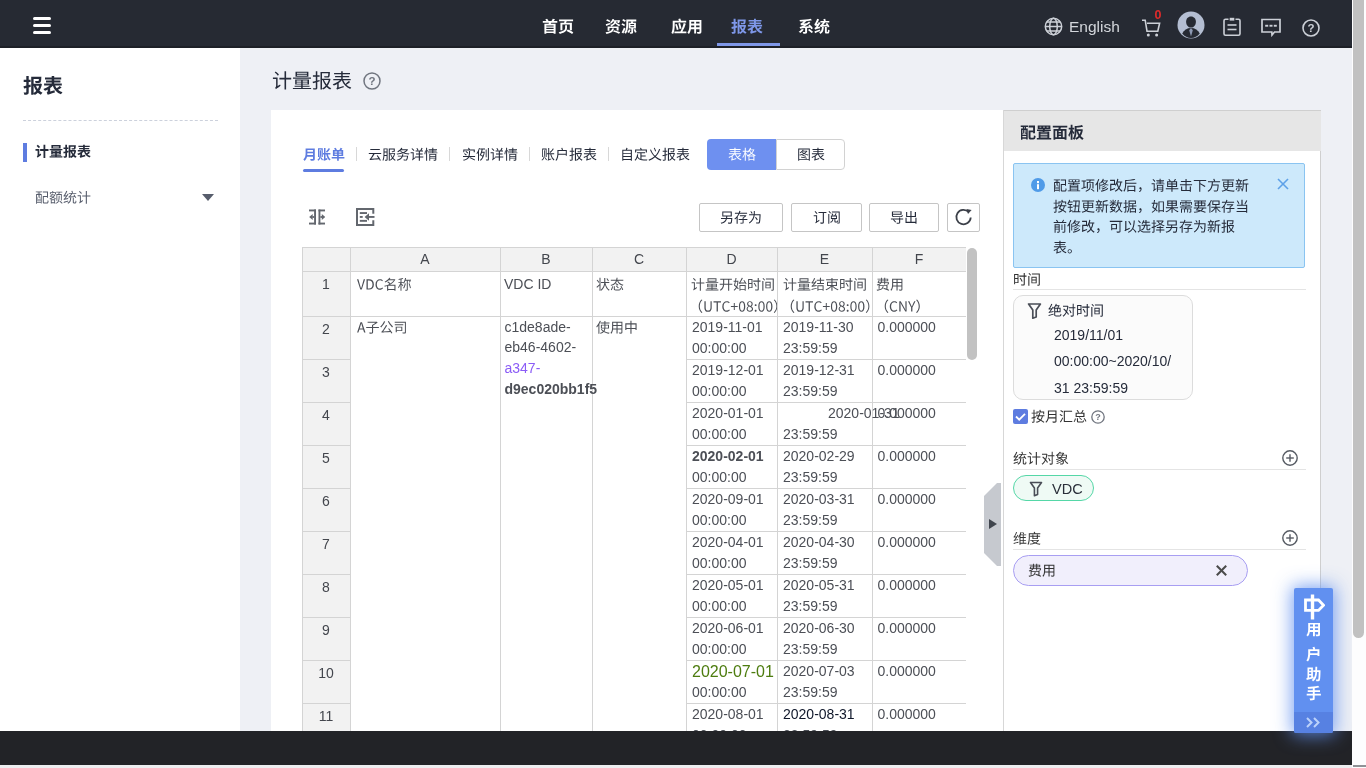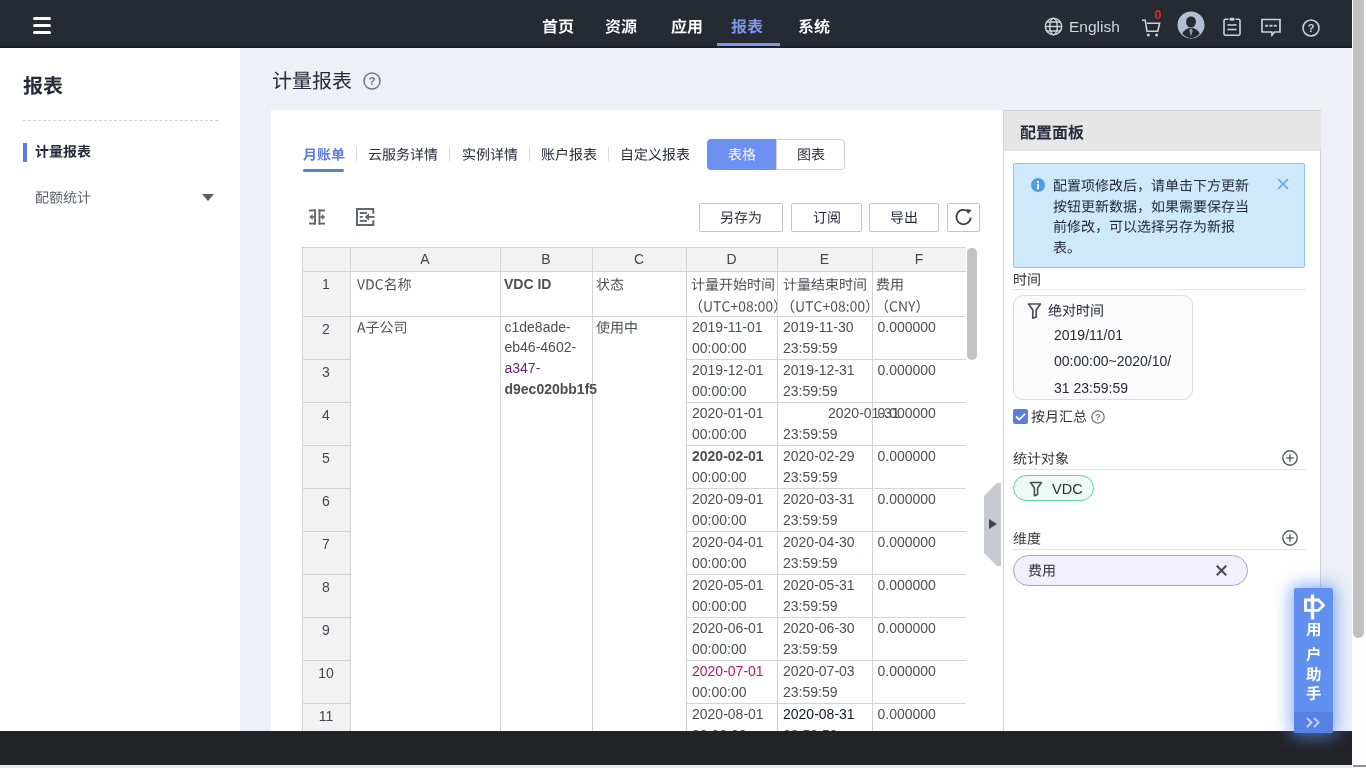--- a/index.html
+++ b/index.html
@@ -207,21 +207,21 @@
 <div style="position:absolute;left:326px;transform:translateX(-50%);top:449.8px;font-size:14px;color:#43464d;font-weight:normal;line-height:17.5px;white-space:pre">5</div>
 <div style="position:absolute;left:326px;transform:translateX(-50%);top:492.8px;font-size:14px;color:#43464d;font-weight:normal;line-height:17.5px;white-space:pre">6</div>
 <div style="position:absolute;left:326px;transform:translateX(-50%);top:535.8px;font-size:14px;color:#43464d;font-weight:normal;line-height:17.5px;white-space:pre">7</div>
 <div style="position:absolute;left:326px;transform:translateX(-50%);top:578.8px;font-size:14px;color:#43464d;font-weight:normal;line-height:17.5px;white-space:pre">8</div>
 <div style="position:absolute;left:326px;transform:translateX(-50%);top:621.8px;font-size:14px;color:#43464d;font-weight:normal;line-height:17.5px;white-space:pre">9</div>
 <div style="position:absolute;left:326px;transform:translateX(-50%);top:664.8px;font-size:14px;color:#43464d;font-weight:normal;line-height:17.5px;white-space:pre">10</div>
 <div style="position:absolute;left:326px;transform:translateX(-50%);top:707.8px;font-size:14px;color:#43464d;font-weight:normal;line-height:17.5px;white-space:pre">11</div>
 <svg style="position:absolute;left:356.5px;top:277.1px;overflow:visible" width="54.6" height="16.5" viewBox="0 0 54.6 16.5">
     <path d="M3.3 12.6H4.8L8.1 2.3H6.7L5.1 7.9C4.7 9.1 4.5 10.1 4.1 11.3H4C3.7 10.1 3.4 9.1 3 7.9L1.4 2.3H0Z M9.5 12.6H12.1C15.2 12.6 16.9 10.7 16.9 7.4C16.9 4.2 15.2 2.3 12 2.3H9.5ZM10.8 11.5V3.4H11.9C14.3 3.4 15.5 4.8 15.5 7.4C15.5 10 14.3 11.5 11.9 11.5Z M23 12.8C24.3 12.8 25.3 12.2 26.1 11.3L25.4 10.5C24.7 11.2 24 11.6 23 11.6C21.1 11.6 19.8 10 19.8 7.4C19.8 4.9 21.1 3.3 23.1 3.3C23.9 3.3 24.6 3.7 25.2 4.3L25.9 3.4C25.3 2.8 24.3 2.2 23 2.2C20.4 2.2 18.5 4.2 18.5 7.5C18.5 10.8 20.4 12.8 23 12.8Z M30.3 5.2C31 5.7 31.8 6.4 32.5 6.9C30.8 7.8 29 8.4 27.3 8.8C27.5 9 27.7 9.5 27.8 9.7C28.6 9.6 29.4 9.3 30.1 9.1V13.7H31.2V13H37.4V13.7H38.5V7.8H32.9C35.3 6.6 37.3 4.9 38.4 2.6L37.7 2.2L37.5 2.2H32.6C32.9 1.8 33.2 1.4 33.5 1L32.3 0.8C31.5 2.1 29.9 3.7 27.6 4.8C27.8 5 28.2 5.3 28.3 5.6C29.7 4.9 30.8 4.1 31.7 3.2H36.9C36.1 4.4 34.8 5.5 33.4 6.4C32.8 5.8 31.9 5.1 31.1 4.6ZM37.4 12H31.2V8.8H37.4Z M47.8 6.3C47.5 8.1 46.9 9.8 46.1 10.9C46.3 11 46.8 11.3 47 11.5C47.8 10.2 48.4 8.4 48.8 6.5ZM51.6 6.4C52.2 8 52.8 10 53 11.3L53.9 11C53.7 9.7 53.1 7.7 52.5 6.2ZM48.1 0.9C47.7 2.7 47.2 4.4 46.3 5.7V4.9H44.5V2.4C45.2 2.2 45.8 2 46.3 1.8L45.7 1C44.7 1.4 43 1.8 41.5 2.1C41.6 2.3 41.7 2.7 41.8 2.9C42.4 2.8 43 2.7 43.5 2.6V4.9H41.4V5.8H43.4C42.9 7.4 41.9 9.3 41.1 10.3C41.2 10.5 41.5 10.9 41.6 11.2C42.3 10.3 43 8.9 43.5 7.5V13.7H44.5V7.4C45 8 45.5 8.8 45.7 9.2L46.3 8.4C46.1 8.1 44.9 6.8 44.5 6.4V5.8H46.2L46.1 5.9C46.4 6 46.8 6.3 47 6.5C47.5 5.7 48 4.8 48.4 3.7H49.8V12.4C49.8 12.6 49.7 12.7 49.5 12.7C49.3 12.7 48.7 12.7 48.1 12.7C48.2 12.9 48.4 13.4 48.4 13.7C49.3 13.7 49.9 13.6 50.3 13.5C50.7 13.3 50.8 13 50.8 12.4V3.7H52.7C52.5 4.2 52.2 4.7 52 5.2L52.9 5.5C53.3 4.7 53.7 3.7 54 2.8L53.3 2.6L53.2 2.7H48.7C48.8 2.2 49 1.6 49.1 1.1Z" fill="#4c4f56"></path>
   </svg>
-<div style="position:absolute;left:504px;top:275.8px;font-size:14px;color:#4c4f56;font-weight:bold;line-height:17.5px;white-space:pre">VDC ID</div>
+<div style="position:absolute;left:504px;top:275.8px;font-size:14px;color:#4c4f56;font-weight:normal;line-height:17.5px;white-space:pre">VDC ID</div>
 <svg style="position:absolute;left:595.5px;top:277.1px;overflow:visible" width="28" height="16.5" viewBox="0 0 28 16.5">
     <path d="M10.4 1.8C11 2.5 11.7 3.6 12 4.3L12.9 3.7C12.5 3.1 11.8 2.1 11.2 1.3ZM0.7 3.2C1.3 4 2.1 5.1 2.5 5.8L3.3 5.2C3 4.5 2.2 3.5 1.5 2.7ZM8.2 0.9V4.1L8.2 5H5V6H8.2C8 8.3 7.2 10.9 4.6 13C4.9 13.2 5.2 13.5 5.4 13.7C7.5 11.9 8.5 9.8 9 7.8C9.7 10.4 10.9 12.5 12.9 13.7C13 13.4 13.4 13 13.6 12.8C11.4 11.6 10.1 9.1 9.5 6H13.3V5H9.3L9.3 4.1V0.9ZM0.4 9.9 1.1 10.8C1.8 10.1 2.6 9.3 3.5 8.5V13.7H4.5V0.8H3.5V7.3C2.4 8.3 1.2 9.3 0.4 9.9Z M19.3 6.9C20.2 7.3 21.2 8.1 21.6 8.6L22.5 8C22 7.5 21 6.8 20.2 6.3ZM17.8 9.2V12C17.8 13.1 18.2 13.4 19.8 13.4C20.2 13.4 22.7 13.4 23.1 13.4C24.4 13.4 24.8 13 24.9 11.2C24.6 11.1 24.2 11 24 10.8C23.9 12.2 23.8 12.5 23 12.5C22.5 12.5 20.3 12.5 19.9 12.5C19 12.5 18.8 12.4 18.8 12V9.2ZM19.7 8.9C20.5 9.6 21.5 10.7 22 11.3L22.8 10.8C22.3 10.1 21.4 9.1 20.5 8.4ZM24.5 9.3C25.2 10.5 25.9 12.1 26.2 13.1L27.2 12.7C26.9 11.7 26.2 10.2 25.4 9ZM16.2 9.2C15.9 10.3 15.4 11.8 14.8 12.7L15.7 13.2C16.3 12.2 16.8 10.7 17.1 9.5ZM20.5 0.8C20.5 1.5 20.4 2.2 20.2 2.8H14.8V3.8H19.9C19.3 5.6 17.9 7.1 14.6 7.9C14.9 8.2 15.1 8.6 15.2 8.8C18.9 7.9 20.4 6 21.1 3.8C22.1 6.3 23.9 8 26.7 8.8C26.9 8.5 27.2 8 27.4 7.8C24.9 7.2 23.1 5.8 22.1 3.8H27.3V2.8H21.3C21.4 2.2 21.5 1.5 21.6 0.8Z" fill="#4c4f56"></path>
   </svg>
 <svg style="position:absolute;left:691px;top:277.1px;overflow:visible" width="84" height="16.5" viewBox="0 0 84 16.5">
     <path d="M1.9 1.8C2.7 2.4 3.7 3.4 4.1 4L4.8 3.2C4.4 2.6 3.4 1.7 2.6 1.1ZM0.6 5.2V6.3H2.9V11.3C2.9 11.9 2.4 12.3 2.2 12.5C2.4 12.7 2.6 13.2 2.7 13.5C3 13.2 3.4 12.9 6 11C5.9 10.8 5.7 10.3 5.7 10.1L3.9 11.2V5.2ZM8.8 0.9V5.5H5.2V6.6H8.8V13.7H9.9V6.6H13.4V5.5H9.9V0.9Z M17.5 3.3H24.5V4.1H17.5ZM17.5 1.9H24.5V2.7H17.5ZM16.5 1.3V4.7H25.5V1.3ZM14.7 5.3V6.1H27.3V5.3ZM17.2 8.8H20.5V9.6H17.2ZM21.5 8.8H24.9V9.6H21.5ZM17.2 7.4H20.5V8.2H17.2ZM21.5 7.4H24.9V8.2H21.5ZM14.7 12.6V13.4H27.4V12.6H21.5V11.7H26.2V11H21.5V10.2H25.9V6.7H16.2V10.2H20.5V11H15.8V11.7H20.5V12.6Z M37.1 2.8V6.7H33.2V6.1V2.8ZM28.7 6.7V7.8H32C31.8 9.7 31.1 11.5 28.8 13C29 13.2 29.4 13.5 29.6 13.8C32.2 12.1 32.9 10 33.1 7.8H37.1V13.7H38.2V7.8H41.3V6.7H38.2V2.8H40.9V1.8H29.2V2.8H32.1V6.1L32.1 6.7Z M48.5 8V13.7H49.4V13.1H53.7V13.7H54.7V8ZM49.4 12.2V9H53.7V12.2ZM48 6.9C48.4 6.7 49 6.7 54.2 6.3C54.4 6.6 54.6 7 54.7 7.3L55.6 6.8C55.1 5.7 54.2 4.1 53.2 2.9L52.4 3.3C52.8 3.9 53.3 4.6 53.7 5.4L49.3 5.6C50.2 4.4 51.1 2.8 51.9 1.1L50.8 0.8C50.1 2.6 48.9 4.5 48.6 5C48.2 5.5 47.9 5.8 47.7 5.9C47.8 6.2 48 6.7 48 6.9ZM44.8 4.7H46.4C46.3 6.5 45.9 8 45.5 9.2C45 8.8 44.5 8.5 44 8.1C44.3 7.1 44.6 5.9 44.8 4.7ZM42.9 8.5C43.6 9 44.4 9.6 45 10.2C44.4 11.4 43.6 12.3 42.6 12.9C42.8 13.1 43.1 13.4 43.2 13.7C44.3 13 45.1 12.1 45.8 10.9C46.3 11.4 46.8 11.9 47.1 12.3L47.7 11.5C47.4 11 46.9 10.4 46.2 9.9C46.9 8.3 47.3 6.3 47.4 3.8L46.8 3.7L46.7 3.7H45C45.2 2.8 45.4 1.8 45.5 1L44.5 0.9C44.4 1.8 44.3 2.7 44.1 3.7H42.6V4.7H43.9C43.6 6.1 43.2 7.5 42.9 8.5Z M62.6 6.3C63.4 7.3 64.3 8.8 64.8 9.7L65.7 9.2C65.2 8.3 64.3 6.9 63.5 5.8ZM60.5 7V10.2H58.1V7ZM60.5 6H58.1V3H60.5ZM57.1 2V12.2H58.1V11.1H61.5V2ZM66.7 0.9V3.6H62.2V4.7H66.7V12.1C66.7 12.4 66.6 12.5 66.3 12.5C66 12.5 65 12.5 63.9 12.5C64 12.8 64.2 13.3 64.3 13.6C65.7 13.6 66.6 13.6 67.1 13.4C67.6 13.2 67.8 12.9 67.8 12.1V4.7H69.5V3.6H67.8V0.9Z M71.3 4V13.7H72.4V4ZM71.5 1.5C72.1 2.1 72.9 3 73.2 3.6L74 3C73.7 2.4 73 1.6 72.3 1ZM75.3 8.5H78.7V10.4H75.3ZM75.3 5.7H78.7V7.6H75.3ZM74.4 4.8V11.2H79.7V4.8ZM74.9 1.6V2.6H81.7V12.4C81.7 12.6 81.6 12.7 81.5 12.7C81.3 12.7 80.7 12.7 80.1 12.7C80.3 12.9 80.4 13.4 80.5 13.7C81.3 13.7 81.9 13.7 82.3 13.5C82.7 13.3 82.8 13 82.8 12.4V1.6Z" fill="#4c4f56"></path>
   </svg>
 <svg style="position:absolute;left:783px;top:277.1px;overflow:visible" width="84" height="16.5" viewBox="0 0 84 16.5">
     <path d="M1.9 1.8C2.7 2.4 3.7 3.4 4.1 4L4.8 3.2C4.4 2.6 3.4 1.7 2.6 1.1ZM0.6 5.2V6.3H2.9V11.3C2.9 11.9 2.4 12.3 2.2 12.5C2.4 12.7 2.6 13.2 2.7 13.5C3 13.2 3.4 12.9 6 11C5.9 10.8 5.7 10.3 5.7 10.1L3.9 11.2V5.2ZM8.8 0.9V5.5H5.2V6.6H8.8V13.7H9.9V6.6H13.4V5.5H9.9V0.9Z M17.5 3.3H24.5V4.1H17.5ZM17.5 1.9H24.5V2.7H17.5ZM16.5 1.3V4.7H25.5V1.3ZM14.7 5.3V6.1H27.3V5.3ZM17.2 8.8H20.5V9.6H17.2ZM21.5 8.8H24.9V9.6H21.5ZM17.2 7.4H20.5V8.2H17.2ZM21.5 7.4H24.9V8.2H21.5ZM14.7 12.6V13.4H27.4V12.6H21.5V11.7H26.2V11H21.5V10.2H25.9V6.7H16.2V10.2H20.5V11H15.8V11.7H20.5V12.6Z M28.5 11.9 28.7 12.9C30.1 12.6 31.9 12.2 33.7 11.8L33.6 10.9C31.7 11.2 29.8 11.6 28.5 11.9ZM28.8 6.6C29 6.5 29.3 6.5 31.1 6.2C30.5 7.1 29.9 7.8 29.6 8.1C29.2 8.6 28.9 8.9 28.5 9C28.7 9.3 28.8 9.8 28.9 10C29.2 9.8 29.7 9.7 33.6 9C33.6 8.8 33.6 8.4 33.6 8.1L30.4 8.6C31.6 7.4 32.7 5.9 33.6 4.4L32.7 3.8C32.4 4.3 32.1 4.8 31.8 5.3L29.9 5.4C30.7 4.3 31.6 2.8 32.2 1.4L31.1 0.9C30.5 2.6 29.5 4.3 29.2 4.7C28.9 5.2 28.7 5.5 28.4 5.6C28.5 5.9 28.7 6.4 28.8 6.6ZM36.9 0.8V2.7H33.7V3.7H36.9V5.9H34.1V6.9H41V5.9H38V3.7H41.2V2.7H38V0.8ZM34.4 8.3V13.7H35.4V13.1H39.6V13.7H40.6V8.3ZM35.4 12.2V9.3H39.6V12.2Z M44 4.8V8.9H47.9C46.6 10.4 44.5 11.7 42.6 12.4C42.8 12.6 43.1 13 43.3 13.2C45.1 12.5 47.1 11.2 48.4 9.7V13.7H49.5V9.6C50.9 11.2 52.9 12.5 54.8 13.3C54.9 13 55.3 12.6 55.5 12.4C53.5 11.7 51.4 10.4 50.1 8.9H54V4.8H49.5V3.3H55V2.3H49.5V0.9H48.4V2.3H43.1V3.3H48.4V4.8ZM45 5.8H48.4V7.9H45ZM49.5 5.8H52.9V7.9H49.5Z M62.6 6.3C63.4 7.3 64.3 8.8 64.8 9.7L65.7 9.2C65.2 8.3 64.3 6.9 63.5 5.8ZM60.5 7V10.2H58.1V7ZM60.5 6H58.1V3H60.5ZM57.1 2V12.2H58.1V11.1H61.5V2ZM66.7 0.9V3.6H62.2V4.7H66.7V12.1C66.7 12.4 66.6 12.5 66.3 12.5C66 12.5 65 12.5 63.9 12.5C64 12.8 64.2 13.3 64.3 13.6C65.7 13.6 66.6 13.6 67.1 13.4C67.6 13.2 67.8 12.9 67.8 12.1V4.7H69.5V3.6H67.8V0.9Z M71.3 4V13.7H72.4V4ZM71.5 1.5C72.1 2.1 72.9 3 73.2 3.6L74 3C73.7 2.4 73 1.6 72.3 1ZM75.3 8.5H78.7V10.4H75.3ZM75.3 5.7H78.7V7.6H75.3ZM74.4 4.8V11.2H79.7V4.8ZM74.9 1.6V2.6H81.7V12.4C81.7 12.6 81.6 12.7 81.5 12.7C81.3 12.7 80.7 12.7 80.1 12.7C80.3 12.9 80.4 13.4 80.5 13.7C81.3 13.7 81.9 13.7 82.3 13.5C82.7 13.3 82.8 13 82.8 12.4V1.6Z" fill="#4c4f56"></path>
   </svg>
 <svg style="position:absolute;left:876px;top:277.1px;overflow:visible" width="28" height="16.5" viewBox="0 0 28 16.5">
@@ -238,21 +238,21 @@
     </svg>
 </div>
 <svg style="position:absolute;left:874.5px;top:298.6px;overflow:visible" width="54.5" height="16.5" viewBox="0 0 54.5 16.5">
     <path d="M9.7 7.3C9.7 10 10.8 12.2 12.5 13.9L13.4 13.5C11.7 11.8 10.8 9.8 10.8 7.3C10.8 4.8 11.7 2.7 13.4 1L12.5 0.6C10.8 2.3 9.7 4.5 9.7 7.3Z M19.3 12.8C20.6 12.8 21.6 12.2 22.4 11.3L21.7 10.5C21.1 11.2 20.3 11.6 19.3 11.6C17.4 11.6 16.1 10 16.1 7.4C16.1 4.9 17.4 3.3 19.4 3.3C20.3 3.3 20.9 3.7 21.5 4.3L22.2 3.4C21.6 2.8 20.6 2.2 19.4 2.2C16.8 2.2 14.8 4.2 14.8 7.5C14.8 10.8 16.7 12.8 19.3 12.8Z M24.3 12.6H25.6V7.2C25.6 6.1 25.5 5 25.4 4H25.5L26.6 6.1L30.3 12.6H31.6V2.3H30.4V7.7C30.4 8.7 30.5 9.9 30.6 10.9H30.5L29.4 8.8L25.7 2.3H24.3Z M36.1 12.6H37.4V8.6L40.5 2.3H39.2L37.8 5.2C37.5 6 37.2 6.7 36.8 7.5H36.8C36.4 6.7 36.1 6 35.7 5.2L34.4 2.3H33L36.1 8.6Z M44.8 7.3C44.8 4.5 43.7 2.3 42 0.6L41.1 1C42.7 2.7 43.7 4.8 43.7 7.3C43.7 9.8 42.7 11.8 41.1 13.5L42 13.9C43.7 12.2 44.8 10 44.8 7.3Z" fill="#4c4f56"></path>
   </svg>
 <svg style="position:absolute;left:356.5px;top:320.1px;overflow:visible" width="50.5" height="16.5" viewBox="0 0 50.5 16.5">
     <path d="M0.1 12.6H1.4L2.4 9.5H6.1L7.1 12.6H8.5L5 2.3H3.5ZM2.7 8.4 3.2 6.9C3.5 5.7 3.9 4.6 4.2 3.4H4.3C4.6 4.6 4.9 5.7 5.3 6.9L5.8 8.4Z M15 5V7.1H9.2V8.1H15V12.3C15 12.6 14.9 12.6 14.6 12.7C14.3 12.7 13.3 12.7 12.2 12.6C12.3 12.9 12.5 13.4 12.6 13.7C14 13.7 14.9 13.7 15.4 13.5C15.9 13.4 16.1 13 16.1 12.3V8.1H21.9V7.1H16.1V5.6C17.7 4.8 19.5 3.5 20.7 2.3L19.9 1.7L19.7 1.8H10.6V2.8H18.5C17.5 3.6 16.2 4.5 15 5Z M27 1.2C26.2 3.3 24.8 5.4 23.2 6.6C23.5 6.8 24 7.2 24.2 7.4C25.7 6 27.2 3.8 28.2 1.6ZM31.8 1.1 30.8 1.6C31.9 3.7 33.7 6 35.1 7.4C35.3 7.1 35.7 6.7 36 6.5C34.6 5.3 32.8 3.1 31.8 1.1ZM24.8 12.8C25.3 12.6 26.1 12.5 33.4 12.1C33.8 12.6 34.1 13.2 34.4 13.6L35.4 13.1C34.7 11.8 33.3 9.8 32 8.3L31.1 8.8C31.6 9.5 32.2 10.3 32.8 11.1L26.2 11.5C27.6 9.8 29 7.7 30.2 5.6L29 5.1C27.9 7.4 26.2 9.9 25.6 10.5C25.1 11.2 24.7 11.6 24.4 11.7C24.5 12 24.7 12.6 24.8 12.8Z M37.8 4.2V5.2H46.3V4.2ZM37.7 1.7V2.7H47.9V12.1C47.9 12.4 47.8 12.5 47.5 12.5C47.2 12.5 46.3 12.5 45.3 12.5C45.5 12.8 45.6 13.3 45.7 13.6C46.9 13.6 47.8 13.6 48.3 13.4C48.8 13.2 48.9 12.9 48.9 12.2V1.7ZM39.8 7.6H44.3V10.2H39.8ZM38.7 6.7V12.2H39.8V11.1H45.3V6.7Z" fill="#4c4f56"></path>
   </svg>
 <div style="position:absolute;left:504.5px;top:318.7px;font-size:14px;color:#4c4f56;font-weight:normal;line-height:17.5px;white-space:pre">c1de8ade-</div>
 <div style="position:absolute;left:504.5px;top:339.4px;font-size:14px;color:#4c4f56;font-weight:normal;line-height:17.5px;white-space:pre">eb46-4602-</div>
-<div style="position:absolute;left:504.5px;top:360.1px;font-size:14px;color:#701a75;font-weight:normal;line-height:17.5px;white-space:pre">a347-</div>
+<div style="position:absolute;left:504.5px;top:360.1px;font-size:14px;color:#8b5cf6;font-weight:normal;line-height:17.5px;white-space:pre">a347-</div>
 <div style="position:absolute;left:504.5px;top:380.8px;font-size:14px;color:#4c4f56;font-weight:bold;line-height:17.5px;white-space:pre">d9ec020bb1f5</div>
 <svg style="position:absolute;left:595.5px;top:320.1px;overflow:visible" width="42" height="16.5" viewBox="0 0 42 16.5">
     <path d="M8.4 0.9V2.4H4.5V3.4H8.4V4.7H4.9V8.6H8.3C8.2 9.4 8 10.1 7.6 10.8C6.8 10.2 6.2 9.6 5.8 8.9L4.9 9.2C5.4 10.1 6.1 10.8 6.9 11.5C6.3 12.1 5.3 12.5 4 12.9C4.2 13.1 4.5 13.5 4.6 13.8C6.1 13.3 7.1 12.7 7.8 12.1C9.2 12.9 11 13.5 13 13.7C13.1 13.4 13.4 13 13.6 12.8C11.6 12.6 9.8 12.1 8.4 11.3C9 10.5 9.2 9.6 9.3 8.6H13V4.7H9.4V3.4H13.5V2.4H9.4V0.9ZM5.9 5.6H8.4V7.1L8.4 7.7H5.9ZM9.4 5.6H12V7.7H9.4L9.4 7.1ZM3.9 0.8C3.1 2.9 1.7 5 0.3 6.4C0.5 6.6 0.8 7.2 0.9 7.4C1.4 6.9 1.9 6.2 2.4 5.6V13.8H3.4V4C4 3.1 4.5 2.1 4.9 1.1Z M16.1 1.8V6.9C16.1 8.9 16 11.4 14.4 13.1C14.7 13.2 15.1 13.6 15.3 13.8C16.3 12.6 16.8 11 17 9.4H20.5V13.6H21.6V9.4H25.4V12.3C25.4 12.5 25.3 12.6 25 12.6C24.7 12.7 23.8 12.7 22.8 12.6C22.9 12.9 23.1 13.4 23.2 13.6C24.5 13.7 25.3 13.6 25.8 13.5C26.2 13.3 26.4 13 26.4 12.3V1.8ZM17.2 2.8H20.5V5.1H17.2ZM25.4 2.8V5.1H21.6V2.8ZM17.2 6.1H20.5V8.4H17.1C17.2 7.9 17.2 7.4 17.2 6.9ZM25.4 6.1V8.4H21.6V6.1Z M34.4 0.8V3.3H29.3V10H30.4V9.1H34.4V13.7H35.5V9.1H39.5V9.9H40.6V3.3H35.5V0.8ZM30.4 8.1V4.4H34.4V8.1ZM39.5 8.1H35.5V4.4H39.5Z" fill="#4c4f56"></path>
   </svg>
 <div style="position:absolute;left:692px;top:319.3px;font-size:14px;color:#4c4f56;font-weight:normal;line-height:17.5px;white-space:pre">2019-11-01</div>
 <div style="position:absolute;left:783px;top:319.3px;font-size:14px;color:#4c4f56;font-weight:normal;line-height:17.5px;white-space:pre">2019-11-30</div>
 <div style="position:absolute;left:877.5px;top:319.3px;font-size:14px;color:#4c4f56;font-weight:normal;line-height:17.5px;white-space:pre">0.000000</div>
 <div style="position:absolute;left:692px;top:340.3px;font-size:14px;color:#4c4f56;font-weight:normal;line-height:17.5px;white-space:pre">00:00:00</div>
 <div style="position:absolute;left:783px;top:340.3px;font-size:14px;color:#4c4f56;font-weight:normal;line-height:17.5px;white-space:pre">23:59:59</div>
 <div style="position:absolute;left:692px;top:362.3px;font-size:14px;color:#4c4f56;font-weight:normal;line-height:17.5px;white-space:pre">2019-12-01</div>
@@ -283,21 +283,21 @@
 <div style="position:absolute;left:692px;top:577.3px;font-size:14px;color:#4c4f56;font-weight:normal;line-height:17.5px;white-space:pre">2020-05-01</div>
 <div style="position:absolute;left:783px;top:577.3px;font-size:14px;color:#4c4f56;font-weight:normal;line-height:17.5px;white-space:pre">2020-05-31</div>
 <div style="position:absolute;left:877.5px;top:577.3px;font-size:14px;color:#4c4f56;font-weight:normal;line-height:17.5px;white-space:pre">0.000000</div>
 <div style="position:absolute;left:692px;top:598.3px;font-size:14px;color:#4c4f56;font-weight:normal;line-height:17.5px;white-space:pre">00:00:00</div>
 <div style="position:absolute;left:783px;top:598.3px;font-size:14px;color:#4c4f56;font-weight:normal;line-height:17.5px;white-space:pre">23:59:59</div>
 <div style="position:absolute;left:692px;top:620.3px;font-size:14px;color:#4c4f56;font-weight:normal;line-height:17.5px;white-space:pre">2020-06-01</div>
 <div style="position:absolute;left:783px;top:620.3px;font-size:14px;color:#4c4f56;font-weight:normal;line-height:17.5px;white-space:pre">2020-06-30</div>
 <div style="position:absolute;left:877.5px;top:620.3px;font-size:14px;color:#4c4f56;font-weight:normal;line-height:17.5px;white-space:pre">0.000000</div>
 <div style="position:absolute;left:692px;top:641.3px;font-size:14px;color:#4c4f56;font-weight:normal;line-height:17.5px;white-space:pre">00:00:00</div>
 <div style="position:absolute;left:783px;top:641.3px;font-size:14px;color:#4c4f56;font-weight:normal;line-height:17.5px;white-space:pre">23:59:59</div>
-<div style="position:absolute;left:692px;top:663.3px;font-size:14px;color:#be185d;font-weight:normal;line-height:17.5px;white-space:pre">2020-07-01</div>
+<div style="position:absolute;left:692px;top:663.3px;font-size:16px;color:#4d7c0f;font-weight:normal;line-height:17.5px;white-space:pre">2020-07-01</div>
 <div style="position:absolute;left:783px;top:663.3px;font-size:14px;color:#4c4f56;font-weight:normal;line-height:17.5px;white-space:pre">2020-07-03</div>
 <div style="position:absolute;left:877.5px;top:663.3px;font-size:14px;color:#4c4f56;font-weight:normal;line-height:17.5px;white-space:pre">0.000000</div>
 <div style="position:absolute;left:692px;top:684.3px;font-size:14px;color:#4c4f56;font-weight:normal;line-height:17.5px;white-space:pre">00:00:00</div>
 <div style="position:absolute;left:783px;top:684.3px;font-size:14px;color:#4c4f56;font-weight:normal;line-height:17.5px;white-space:pre">23:59:59</div>
 <div style="position:absolute;left:692px;top:706.3px;font-size:14px;color:#4c4f56;font-weight:normal;line-height:17.5px;white-space:pre">2020-08-01</div>
 <div style="position:absolute;left:783px;top:706.3px;font-size:14px;color:#0f172a;font-weight:normal;line-height:17.5px;white-space:pre">2020-08-31</div>
 <div style="position:absolute;left:877.5px;top:706.3px;font-size:14px;color:#4c4f56;font-weight:normal;line-height:17.5px;white-space:pre">0.000000</div>
 <div style="position:absolute;left:692px;top:727.3px;font-size:14px;color:#4c4f56;font-weight:normal;line-height:17.5px;white-space:pre">00:00:00</div>
 <div style="position:absolute;left:783px;top:727.3px;font-size:14px;color:#4c4f56;font-weight:normal;line-height:17.5px;white-space:pre">23:59:59</div>
 <div class="ab" style="left:966px;top:247px;width:15px;height:484px;background:#fff"></div>

